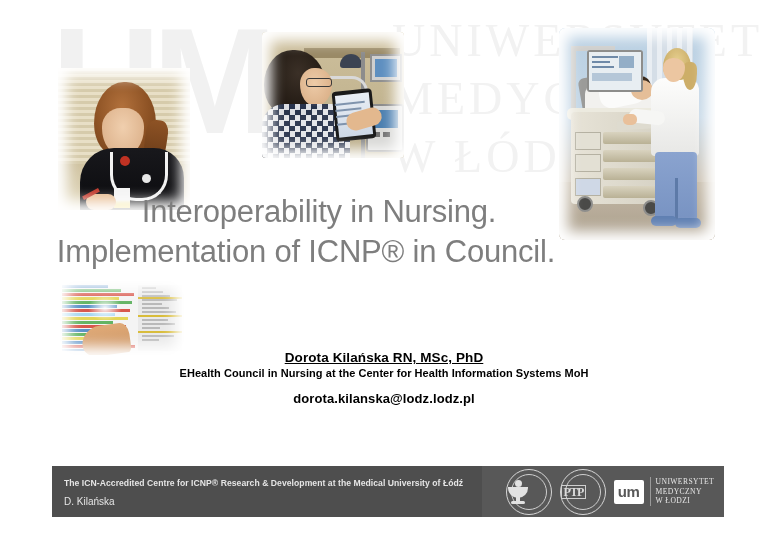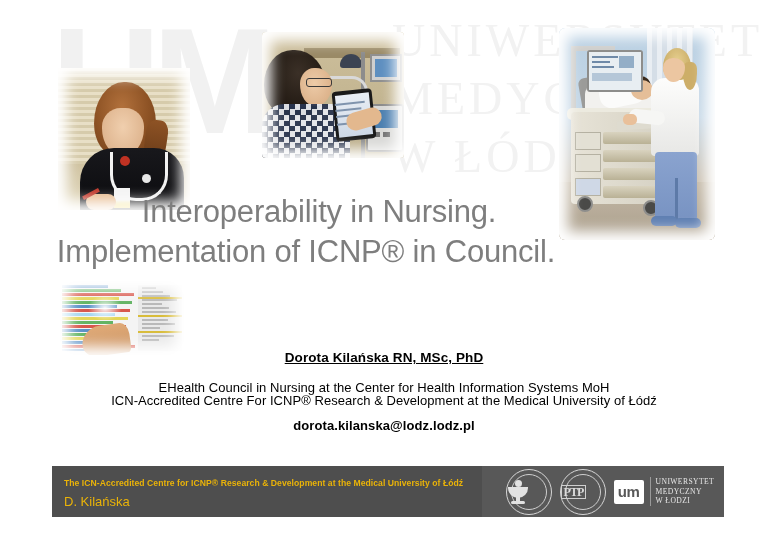--- a/index.html
+++ b/index.html
@@ -378,25 +378,25 @@
     width: 768px;
     text-align: center;
     z-index: 5;
     color: #000000;
   }
   #author-name {
     font-size: 13.5px;
     font-weight: 700;
     text-decoration: underline;
     letter-spacing: .1px;
-    margin-bottom: 16px;
+    margin-bottom: 2px;
   }
   #affil-1, #affil-2 {
-    font-size: 13px;
-    font-weight: 400;
+    font-size: 11px;
+    font-weight: 700;
     line-height: 13px;
     letter-spacing: .05px;
   }
   #author-2 {
     margin-top: 11px;
     font-size: 9px;
     font-weight: 700;
   }
   #author-2 .big {
     font-size: 14px;
@@ -422,30 +422,30 @@
   #footer-logo-panel {
     position: absolute;
     right: 0; top: 0;
     width: 242px; height: 51px;
     background: #585858;
   }
   #footer-text {
     position: absolute;
     left: 12px;
     top: 11px;
-    color: #eab308;
+    color: #e5e5e5;
   }
   #footer-title {
     font-size: 8.6px;
     font-weight: 700;
     letter-spacing: .05px;
     line-height: 12px;
   }
   #footer-sub {
-    font-size: 13px;
+    font-size: 10px;
     font-weight: 400;
     margin-top: 7px;
     line-height: 11px;
   }
   #footer-logos {
     position: absolute;
     right: 10px;
     top: 0;
     height: 51px;
     display: flex;
@@ -679,21 +679,20 @@
 </div>
 
 <div id="title-block">
   <div class="tline" id="title-line-1">Interoperability in Nursing.</div>
   <div class="tline" id="title-line-2">Implementation of ICNP® in Council.</div>
 </div>
 
 <div id="authors-block">
   <div id="author-name">Dorota Kilańska RN, MSc, PhD</div>
   <div id="affil-1">EHealth Council in Nursing at the Center for Health Information Systems  MoH</div>
-  <div id="affil-2">ICN-Accredited Centre For ICNP® Research &amp; Development at the Medical University  of Łódź</div>
   <div id="email">dorota.kilanska@lodz.lodz.pl</div>
 </div>
 
 <div id="footer-bar">
   <div id="footer-logo-panel"></div>
 
   <div id="footer-text">
     <div id="footer-title">The ICN-Accredited Centre for ICNP® Research &amp; Development at the Medical University of Łódź</div>
     <div id="footer-sub">D. Kilańska</div>
   </div>

